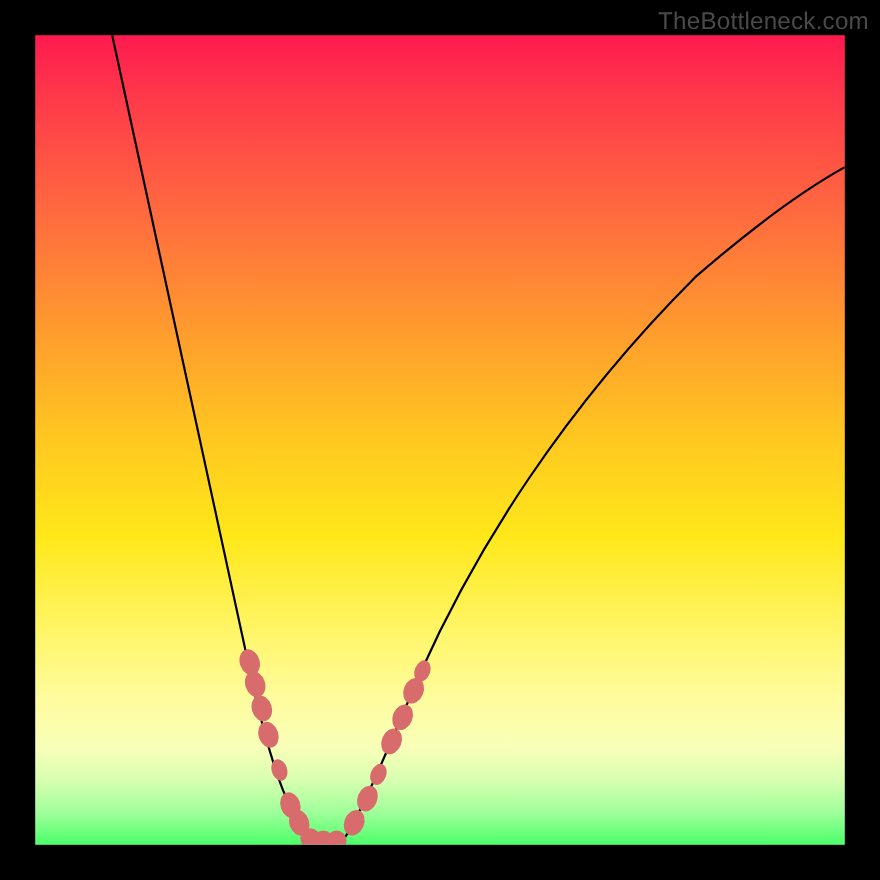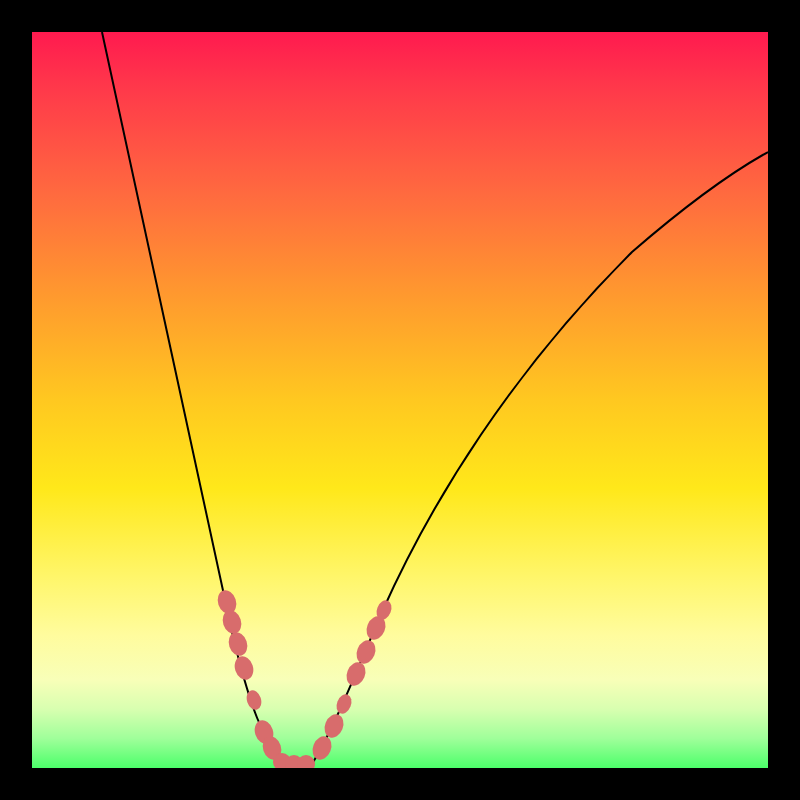--- a/index.html
+++ b/index.html
@@ -66,20 +66,21 @@
   }
   .bead {
     fill: #d86c6c;
     stroke: none;
   }
 </style>
 </head>
 <body>
 
 <div class="frame">
+  <div class="watermark">TheBottleneck.com</div>
   <div class="plot-area">
     <svg class="curves" viewBox="0 0 736 736">
 
       <path class="curve-line" d="M 70 0
            C 110 180, 160 420, 200 600
            C 218 676, 232 710, 252 732"></path>
 
       <path class="curve-line" d="M 252 732 Q 266 736 280 732"></path>
 
       <path class="curve-line" d="M 280 732

